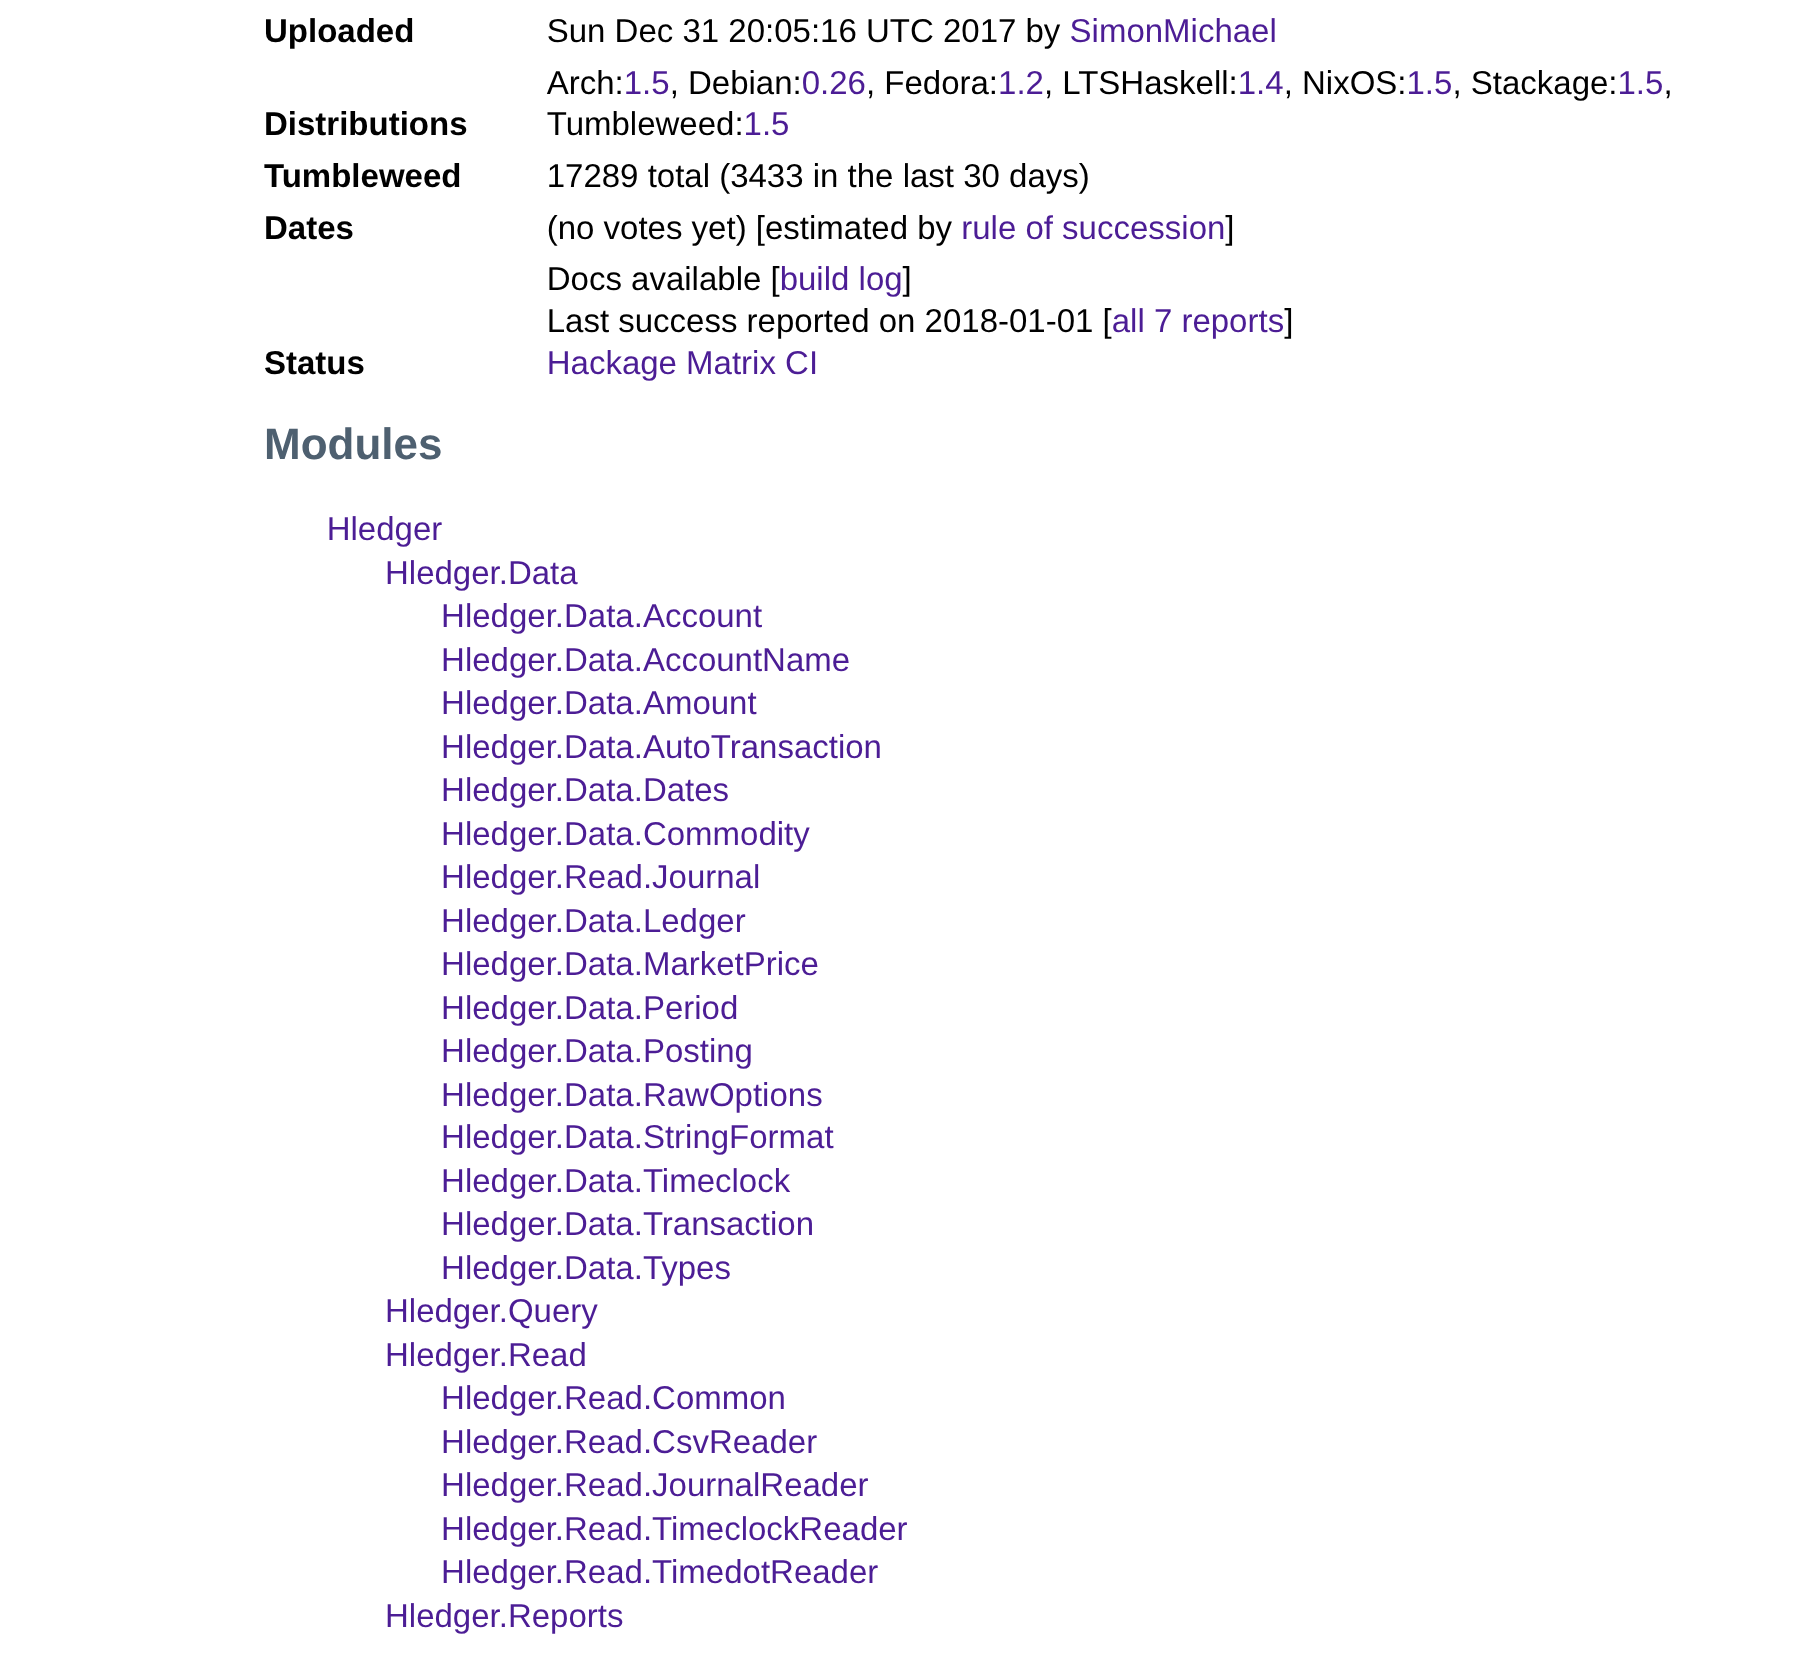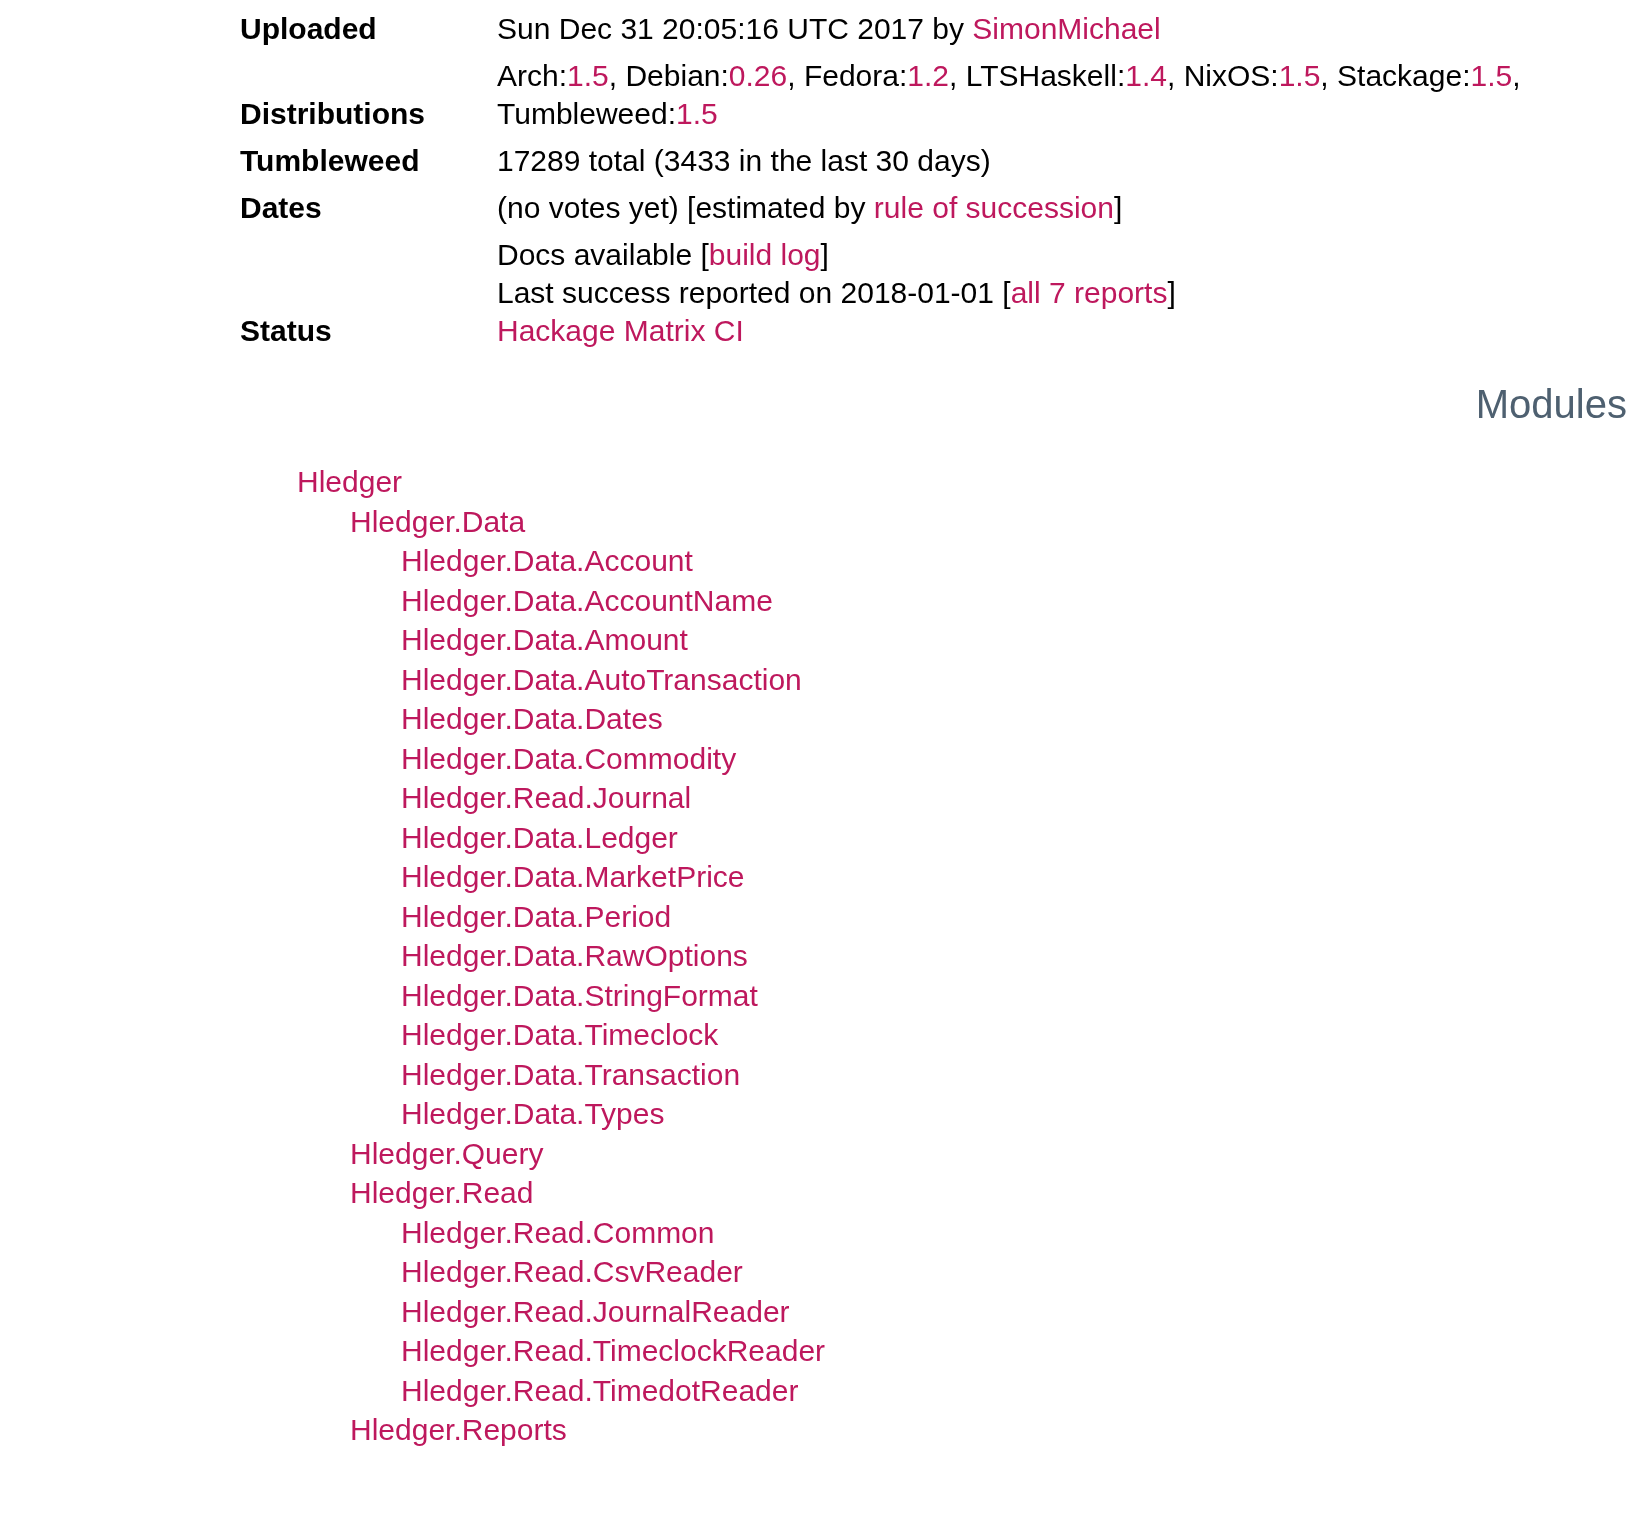--- a/index.html
+++ b/index.html
@@ -8,21 +8,21 @@
     height: 1519px;
     overflow: hidden;
     background: #ffffff;
     color: #000000;
     font-family: "Liberation Sans", "DejaVu Sans", sans-serif;
     font-size: 30px;
   }
   .page { padding: 10px 0 0 240px; box-sizing: border-box; }
 
   a.link, a.module-link, a.version-link {
-    color: #be185d;
+    color: #4c1d95;
     text-decoration: none;
     cursor: pointer;
   }
 
   .props {}
   .prop-row {
     display: flex;
     align-items: flex-end;
     margin-bottom: 9px;
     line-height: 38px;
@@ -44,24 +44,23 @@
     cursor: pointer;
   }
   @supports (-webkit-text-stroke: 1px black) {
     .lambda { color: #ffffff; -webkit-text-stroke: 2.8px #000000; }
   }
 
   .modules-heading {
     color: #4e6070;
     font-size: 40px;
     line-height: 44px;
-    font-weight: normal;
-    margin: 32px 12px 0 0;
+    font-weight: bold;
+    margin: 32px 0 0 0;
     padding: 0;
-    text-align: right;
   }
   .module-tree {
     list-style: none;
     margin: 23px 0 0 0;
     padding: 0;
   }
   .module-tree li { line-height: 39.5px; }
   .module-tree li.lvl0 { padding-left: 57px; margin-top: 36px; }
   .module-tree li.lvl1 { padding-left: 110px; }
   .module-tree li.lvl2 { padding-left: 161px; }
@@ -113,20 +112,21 @@
       <li class="lvl2"><a class="module-link" href="#">Hledger.Data.Account</a></li>
       <li class="lvl2"><a class="module-link" href="#">Hledger.Data.AccountName</a></li>
       <li class="lvl2"><a class="module-link" href="#">Hledger.Data.Amount</a></li>
       <li class="lvl2"><a class="module-link" href="#">Hledger.Data.AutoTransaction</a></li>
       <li class="lvl2"><a class="module-link" href="#">Hledger.Data.Dates</a></li>
       <li class="lvl2"><a class="module-link" href="#">Hledger.Data.Commodity</a></li>
       <li class="lvl2"><a class="module-link" href="#">Hledger.Read.Journal</a></li>
       <li class="lvl2"><a class="module-link" href="#">Hledger.Data.Ledger</a></li>
       <li class="lvl2"><a class="module-link" href="#">Hledger.Data.MarketPrice</a></li>
       <li class="lvl2"><a class="module-link" href="#">Hledger.Data.Period</a></li>
+      <li class="lvl2"><a class="module-link" href="#">Hledger.Data.Posting</a></li>
       <li class="lvl2"><a class="module-link" href="#">Hledger.Data.RawOptions</a></li>
       <li class="lvl2"><a class="module-link" href="#">Hledger.Data.StringFormat</a></li>
       <li class="lvl2"><a class="module-link" href="#">Hledger.Data.Timeclock</a></li>
       <li class="lvl2"><a class="module-link" href="#">Hledger.Data.Transaction</a></li>
       <li class="lvl2"><a class="module-link" href="#">Hledger.Data.Types</a></li>
       <li class="lvl1"><a class="module-link" href="#">Hledger.Query</a></li>
       <li class="lvl1"><a class="module-link" href="#">Hledger.Read</a></li>
       <li class="lvl2"><a class="module-link" href="#">Hledger.Read.Common</a></li>
       <li class="lvl2"><a class="module-link" href="#">Hledger.Read.CsvReader</a></li>
       <li class="lvl2"><a class="module-link" href="#">Hledger.Read.JournalReader</a></li>

